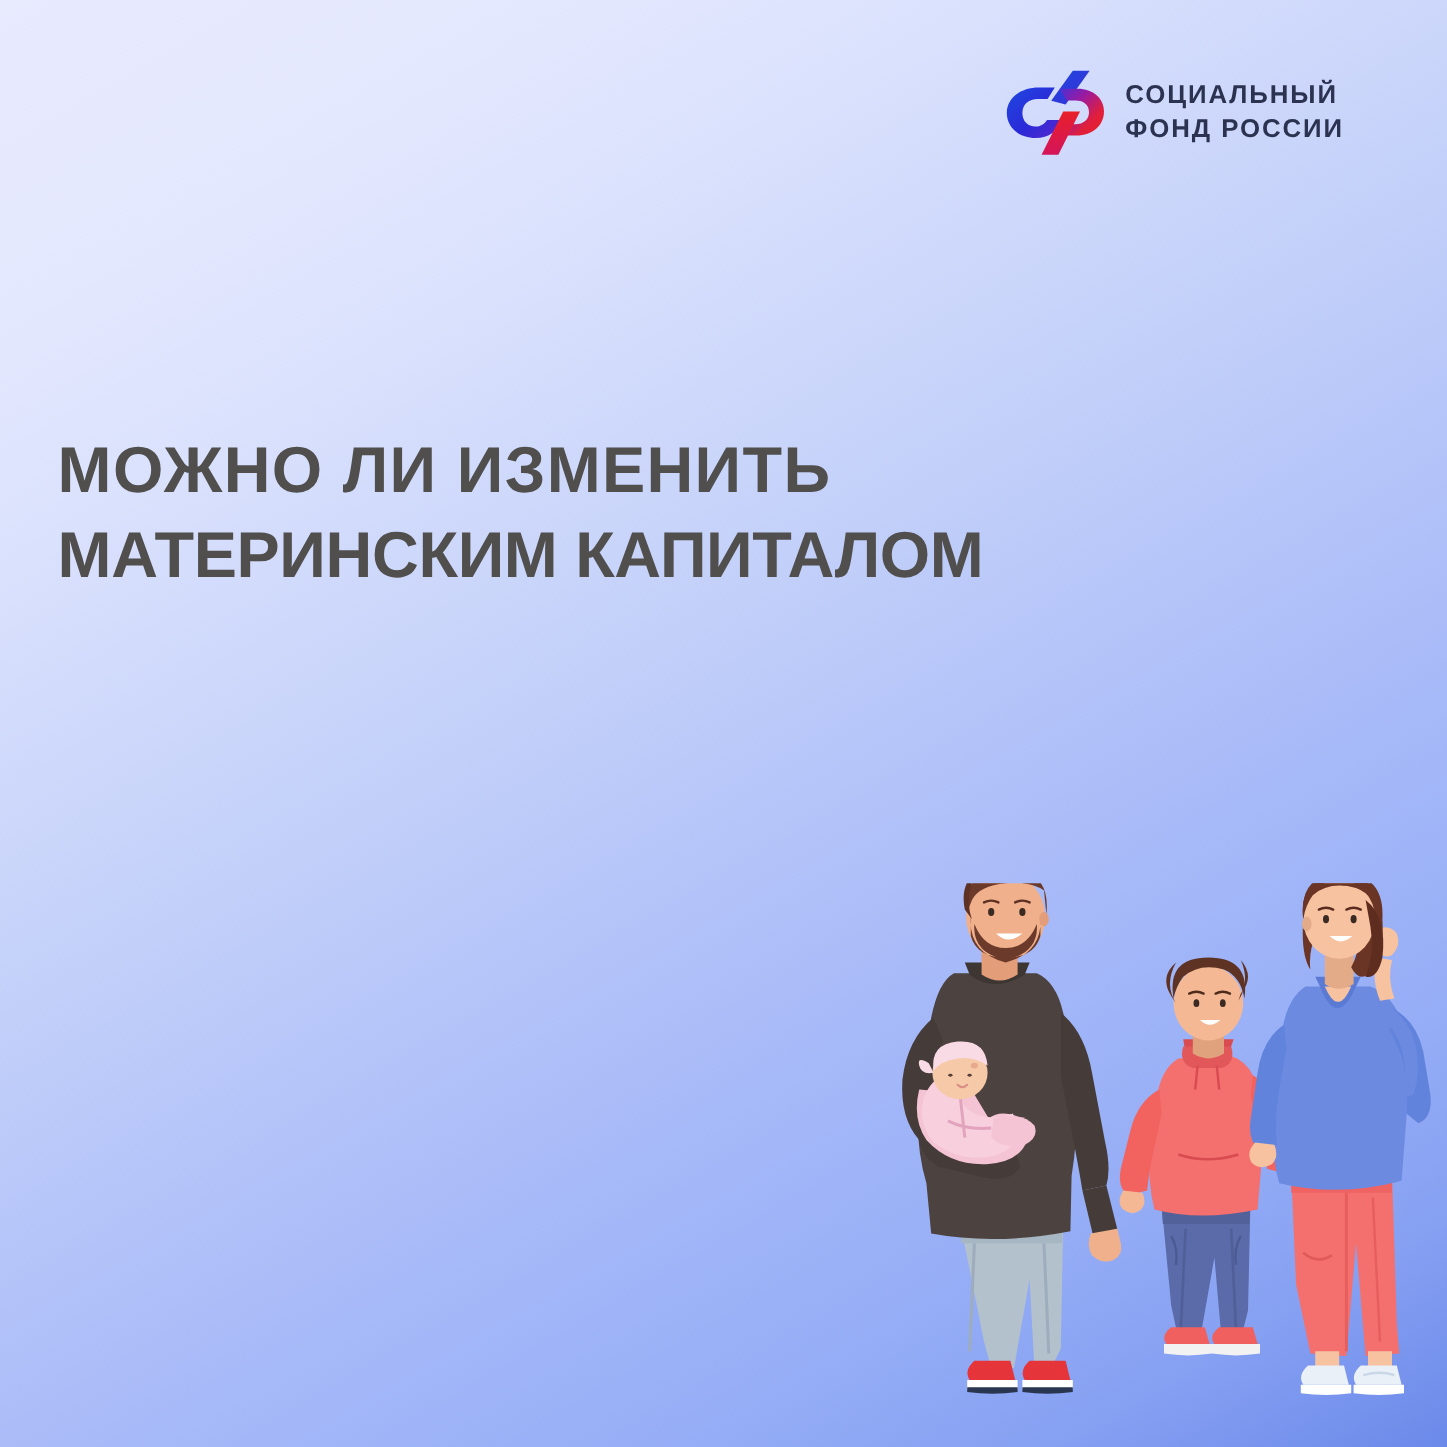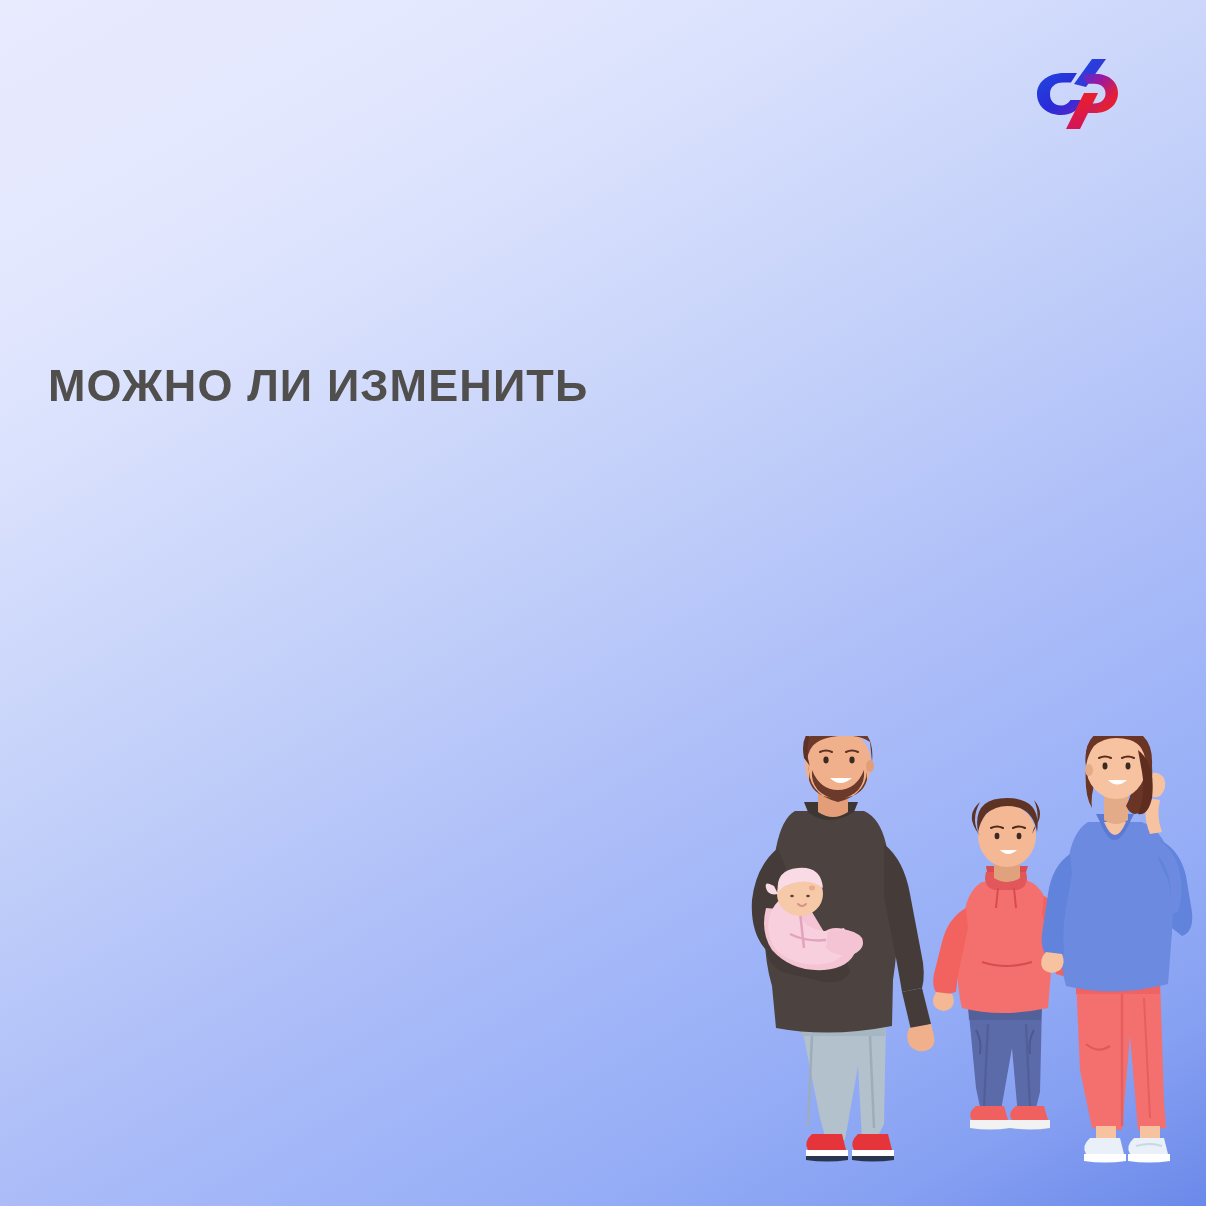--- a/index.html
+++ b/index.html
@@ -56,21 +56,21 @@
   }
   .logo-text .l2 { display: block; }
 
   
   .title {
     position: absolute;
     left: 48px;
     top: 325px;
     width: 1140px;
     color: #504f4d;
-    font-size: 45px;
+    font-size: 54px;
     font-weight: 700;
     line-height: 1.31;
     letter-spacing: 0.4px;
     text-transform: uppercase;
     margin-top: 32px;
   }
   .title .tl { display: block; white-space: nowrap; }
   .title .tl-1 { letter-spacing: 1.1px; }
   .title .tl-2 { letter-spacing: 0.2px; }
   .title .tl-3 { letter-spacing: -0.3px; }
@@ -122,24 +122,29 @@
 
       <path d="M40 27 L58 2 L72 2 L52 30 Z" fill="url(#gradSlash)"></path>
 
       <path d="M47 17 L62 17 C75 17 84 25 84 36 C84 47.5 74.5 56 61 56
                L52 56 L52 46.5 L60 46.5 C67 46.5 71.5 42.5 71.5 36.5
                C71.5 30.6 67.2 26.8 60.3 26.8 L53 26.8 Z" fill="url(#gradP)"></path>
 
       <path d="M50 36 L64 36 L46 72 L32 72 Z" fill="url(#gradTail)"></path>
     </svg>
 
+    <div class="logo-text">
+      <span class="l1">СОЦИАЛЬНЫЙ</span>
+      <span class="l2">ФОНД РОССИИ</span>
+    </div>
   </div>
 
   <h1 class="title">
     <span class="tl tl-1">МОЖНО ЛИ ИЗМЕНИТЬ</span>
+    <span class="tl tl-3">МАТЕРИНСКИМ КАПИТАЛОМ</span>
   </h1>
 
   <div class="illustration">
     <svg viewBox="0 0 1206 470" xmlns="http://www.w3.org/2000/svg" aria-hidden="true">
 
       <g>
 
         <path d="M800 282 L886 282 L884 388 L876 404 L862 404 L858 330
                  L845 404 L826 404 L820 382 Z" fill="#b3c1cc"></path>
         <path d="M800 282 L886 282 L885 300 L801 300 Z" fill="#a7b6c3"></path>

